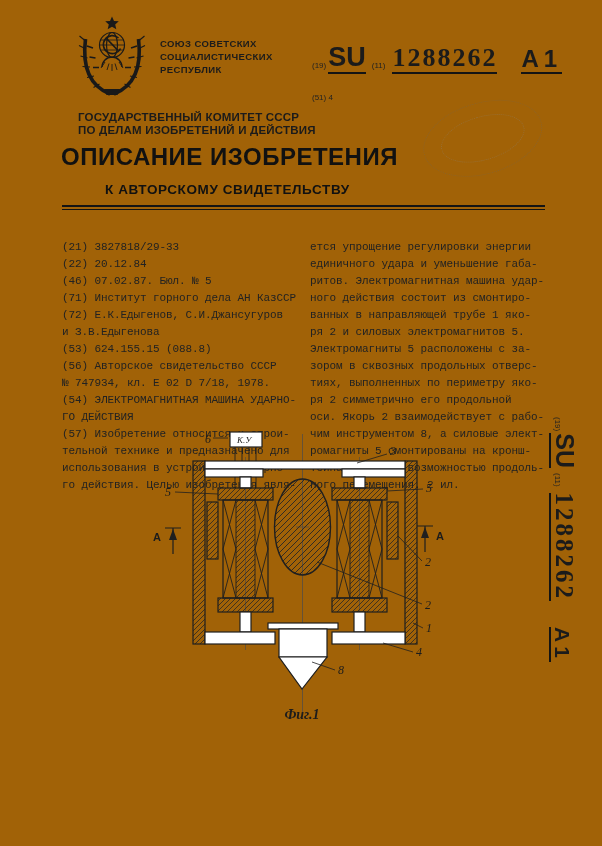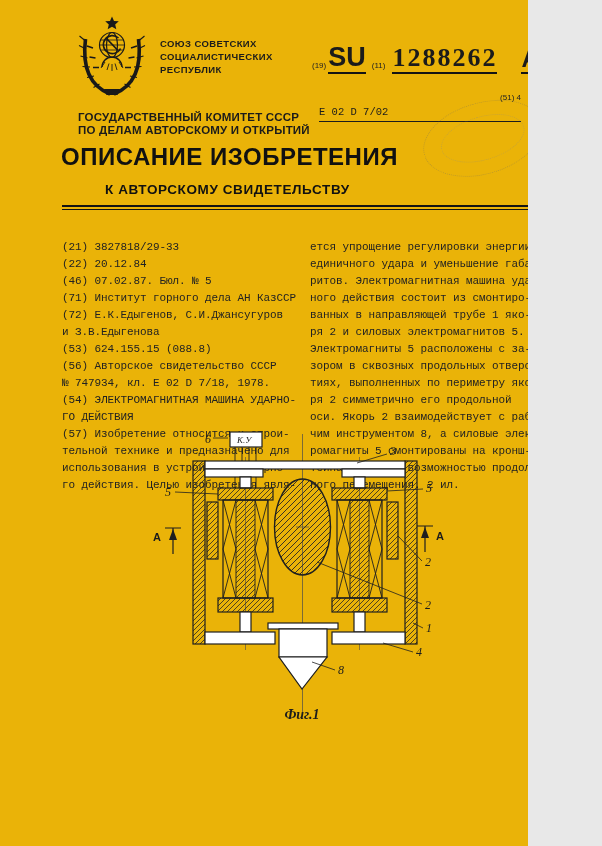--- a/index.html
+++ b/index.html
@@ -1,16 +1,16 @@
 <!DOCTYPE html>
 <html lang="ru"><head>
 <meta charset="utf-8">
 <style>
   html,body{margin:0;padding:0;background:#e8e8e8;}
-  .page{position:relative;width:528px;height:846px;background:#eab308;overflow:hidden;
+  .page{position:relative;width:602px;height:846px;background:#a16207;overflow:hidden;
         font-family:"Liberation Sans",sans-serif;color:#1b1b1b;}
   .abs{position:absolute;}
   .pre{white-space:pre-line;}
   .mono{font-family:"Liberation Mono","DejaVu Sans Mono",monospace;}
 
   .union{left:160px;top:37px;font-size:9.5px;font-weight:bold;line-height:13px;letter-spacing:.4px;}
   .committee{left:78px;top:111px;font-size:11.5px;font-weight:bold;line-height:13px;letter-spacing:.2px;}
 
   .docid-row{left:312px;top:44px;display:flex;align-items:flex-end;}
   .small-label{font-size:8px;padding-bottom:4px;color:#222;}
@@ -73,25 +73,24 @@
   <div class="abs docid-row">
     <span class="small-label">(19)</span>
     <span class="su-txt ul">SU</span>
     <span class="small-label" style="margin-left:6px">(11)</span>
     <span class="num-txt ul">1288262</span>
     <span class="kind-txt ul">A1</span>
   </div>
 
   <div class="abs ipc-row">
     <span class="small-label">(51) 4</span>
-    <span class="ipc-txt">E 02 D 7/02</span>
   </div>
 
   <div class="abs committee pre">ГОСУДАРСТВЕННЫЙ КОМИТЕТ СССР
-ПО ДЕЛАМ АВТОРСКОМУ И ОТКРЫТИЙ</div>
+ПО ДЕЛАМ ИЗОБРЕТЕНИЙ И ДЕЙСТВИЯ</div>
 
   <div class="abs stamp">
     <div class="o1"></div>
     <div class="o2"></div>
   </div>
 
   <div class="abs title">ОПИСАНИЕ ИЗОБРЕТЕНИЯ</div>
   <div class="abs subtitle">К АВТОРСКОМУ СВИДЕТЕЛЬСТВУ</div>
   <div class="abs rule"></div>
 

